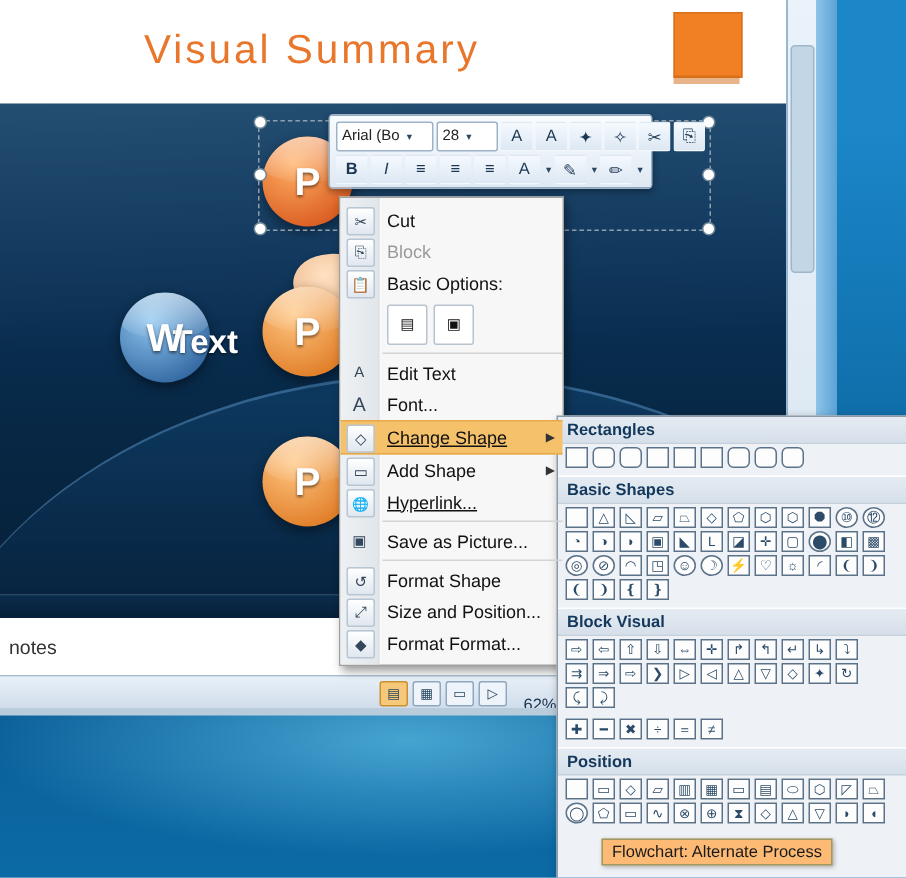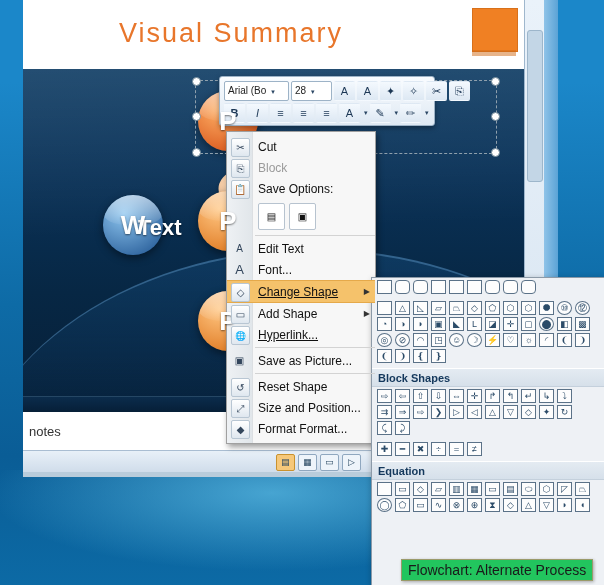--- a/index.html
+++ b/index.html
@@ -18,21 +18,20 @@
   }
   .desk-light{
     position:absolute;left:0;top:470px;width:604px;height:115px;
     background:radial-gradient(ellipse at 45% 20%, rgba(120,220,255,0.55) 0%, rgba(30,140,200,0.0) 60%);
   }
 
   
   .ppt-win{
     position:absolute;left:0;top:0;width:524px;height:472px;
     background:#ffffff;
-    margin-left:23px;
   }
   .ppt-top{
     position:absolute;left:0;top:0;width:524px;height:69px;background:#ffffff;
   }
   .ppt-title{
     position:absolute;left:96px;top:18px;
     font-size:27px;color:#E8762B;letter-spacing:2px;
     font-family:"Liberation Sans", sans-serif;font-weight:400;
   }
   .orange-block{
@@ -226,22 +225,22 @@
   .g-row{display:flex;gap:3px;margin-bottom:2px;flex-wrap:nowrap;}
   .sh{
     width:15px;height:14px;border:1px solid #5b7288;background:#fdfdfd;
     display:flex;align-items:center;justify-content:center;font-size:9px;color:#2b4b68;
     box-sizing:border-box;flex:0 0 auto;
   }
   .sh.round{border-radius:50%;}
   .sh.r4{border-radius:4px;}
   .tooltip{
     position:absolute;left:401px;top:559px;
-    background:#22c55e;border:1px solid #9a9a6a;
-    font-size:14px;color:#1a1a1a;padding:2px 6px;
+    background:#fdba74;border:1px solid #9a9a6a;
+    font-size:11px;color:#1a1a1a;padding:2px 6px;
     box-shadow:1px 1px 3px rgba(0,0,0,.3);
   }
   .white-strip{
     position:absolute;left:0;top:472px;width:524px;height:5px;background:#b9ccdb;
   }
 </style>
 </head>
 <body>
 
 <div id="root">
@@ -366,21 +365,21 @@
     <div class="ctx-item">
       <span class="ico">✂</span>
       <span>Cut</span>
     </div>
     <div class="ctx-item dis">
       <span class="ico">⎘</span>
       <span>Block</span>
     </div>
     <div class="ctx-item">
       <span class="ico">📋</span>
-      <span>Save Options:</span>
+      <span>Basic Options:</span>
     </div>
     <div class="paste-row">
       <div class="paste-ic">▤</div>
       <div class="paste-ic">▣</div>
     </div>
     <div class="ctx-sep"></div>
 
     <div class="ctx-item">
       <span class="ico plain">A</span>
       <span>Edit Text</span>
@@ -404,49 +403,51 @@
       <span style="text-decoration:underline;">Hyperlink...</span>
     </div>
     <div class="ctx-sep"></div>
     <div class="ctx-item">
       <span class="ico plain">▣</span>
       <span>Save as Picture...</span>
     </div>
     <div class="ctx-sep"></div>
     <div class="ctx-item">
       <span class="ico">↺</span>
-      <span>Reset Shape</span>
+      <span>Format Shape</span>
     </div>
     <div class="ctx-item">
       <span class="ico">⤢</span>
       <span>Size and Position...</span>
     </div>
     <div class="ctx-item">
       <span class="ico">◆</span>
       <span>Format Format...</span>
     </div>
     <div style="height:4px;"></div>
   </div>
 
   <div class="gallery">
 
+    <div class="g-head first">Rectangles</div>
     <div class="g-rows">
       <div class="g-row">
         <div class="sh"></div>
         <div class="sh r4"></div>
         <div class="sh r4"></div>
         <div class="sh"></div>
         <div class="sh"></div>
         <div class="sh"></div>
         <div class="sh r4"></div>
         <div class="sh r4"></div>
         <div class="sh r4"></div>
       </div>
     </div>
 
+    <div class="g-head">Basic Shapes</div>
     <div class="g-rows">
       <div class="g-row">
         <div class="sh"></div>
         <div class="sh">△</div>
         <div class="sh">◺</div>
         <div class="sh">▱</div>
         <div class="sh">⏢</div>
         <div class="sh">◇</div>
         <div class="sh">⬠</div>
         <div class="sh">⬡</div>
@@ -484,21 +485,21 @@
         <div class="sh">❩</div>
       </div>
       <div class="g-row">
         <div class="sh">❨</div>
         <div class="sh">❩</div>
         <div class="sh">❴</div>
         <div class="sh">❵</div>
       </div>
     </div>
 
-    <div class="g-head">Block Shapes</div>
+    <div class="g-head">Block Visual</div>
     <div class="g-rows">
       <div class="g-row">
         <div class="sh">⇨</div>
         <div class="sh">⇦</div>
         <div class="sh">⇧</div>
         <div class="sh">⇩</div>
         <div class="sh">⇔</div>
         <div class="sh">✛</div>
         <div class="sh">↱</div>
         <div class="sh">↰</div>
@@ -529,21 +530,21 @@
       <div class="g-row">
         <div class="sh">✚</div>
         <div class="sh">━</div>
         <div class="sh">✖</div>
         <div class="sh">÷</div>
         <div class="sh">＝</div>
         <div class="sh">≠</div>
       </div>
     </div>
 
-    <div class="g-head">Equation</div>
+    <div class="g-head">Position</div>
     <div class="g-rows">
       <div class="g-row">
         <div class="sh"></div>
         <div class="sh">▭</div>
         <div class="sh">◇</div>
         <div class="sh">▱</div>
         <div class="sh">▥</div>
         <div class="sh">▦</div>
         <div class="sh">▭</div>
         <div class="sh">▤</div>

